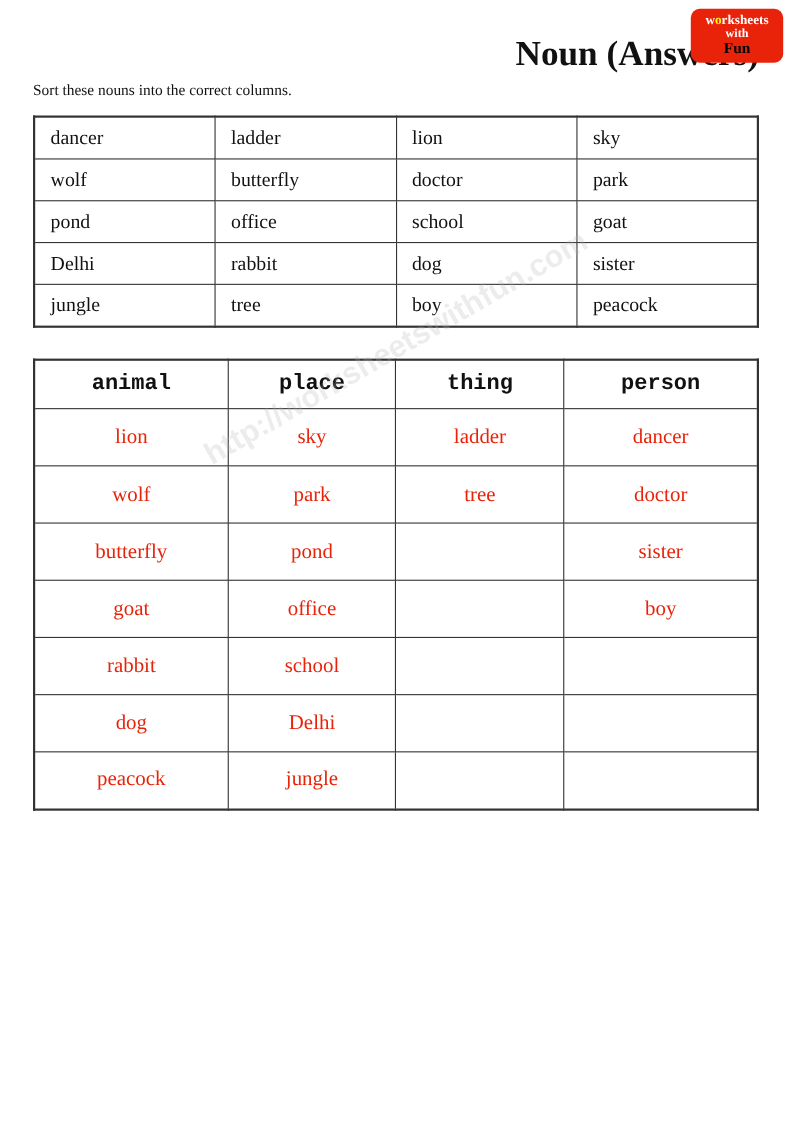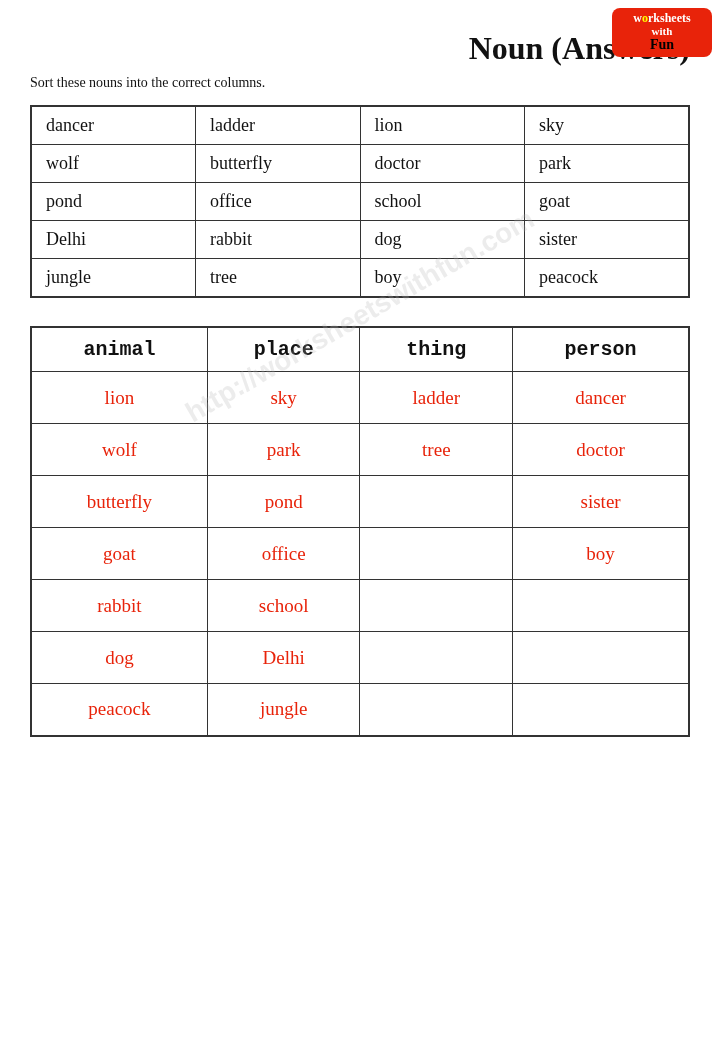--- a/index.html
+++ b/index.html
@@ -11,21 +11,21 @@
       font-size: 18px;
       color: #111;
       position: relative;
     }
 
     
     .logo {
       position: absolute;
       top: 8px;
       right: 8px;
-      width: 100px;
+      width: 84px;
       height: 50px;
     }
     .logo-inner {
       background: #e8230a;
       border-radius: 8px;
       padding: 4px 6px;
       display: flex;
       align-items: center;
       justify-content: center;
       flex-direction: column;

